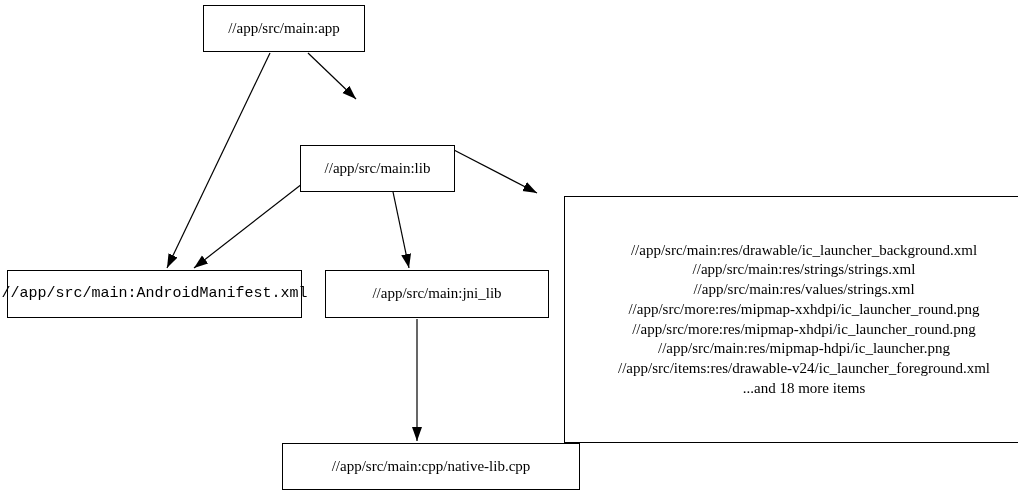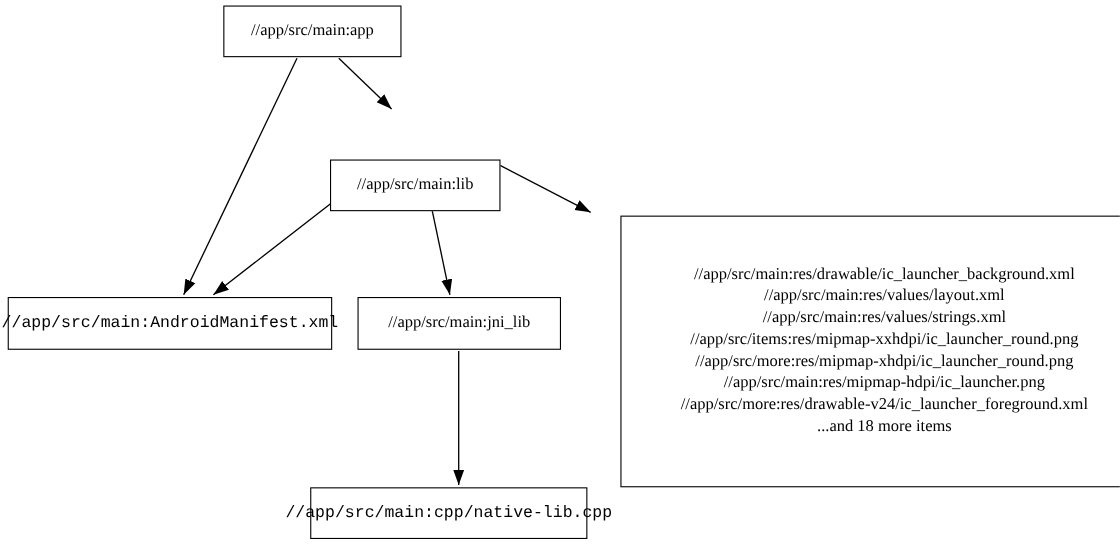--- a/index.html
+++ b/index.html
@@ -38,23 +38,23 @@
     align-items: center;
     justify-content: center;
     text-align: center;
     font-size: 15px;
     line-height: 19.7px;
     white-space: nowrap;
   }
   .node-app        { left: 203px; top: 5px;   width: 162px; height: 47px; }
   .node-lib        { left: 300px; top: 101px; width: 155px; height: 47px; margin-top: 44px; }
   .node-manifest   { left: 7px;   top: 270px; width: 295px; height: 48px; font-family: Liberation Mono, monospace; }
-  .node-jni-lib    { left: 325px; top: 270px; width: 185px; height: 48px; }
+  .node-jni-lib    { left: 325px; top: 270px; width: 224px; height: 48px; }
   .node-res-group  { left: 532px; top: 196px; width: 480px; height: 247px; flex-direction: column; margin-left: 32px; }
-  .node-native-lib { left: 282px; top: 443px; width: 252px; height: 47px; font-family: Liberation Mono, monospace; }
+  .node-native-lib { left: 282px; top: 443px; width: 298px; height: 47px; }
 </style>
 </head>
 <body>
 
 <div class="canvas">
 
   <svg class="edge-layer" width="1018" height="496" viewBox="0 0 1018 496" xmlns="http://www.w3.org/2000/svg">
     <defs>
       <marker id="arrow" markerUnits="userSpaceOnUse" markerWidth="15" markerHeight="11" refX="14" refY="5.5" orient="auto">
         <path d="M0,0.5 L14,5.5 L0,10.5 z" fill="#000000"></path>
@@ -79,26 +79,26 @@
   <div class="node node-manifest">
     <span>//app/src/main:AndroidManifest.xml</span>
   </div>
 
   <div class="node node-jni-lib">
     <span>//app/src/main:jni_lib</span>
   </div>
 
   <div class="node node-res-group">
     <div>//app/src/main:res/drawable/ic_launcher_background.xml</div>
-    <div>//app/src/main:res/values/layout.xml</div>
+    <div>//app/src/main:res/strings/strings.xml</div>
     <div>//app/src/main:res/values/strings.xml</div>
-    <div>//app/src/items:res/mipmap-xxhdpi/ic_launcher_round.png</div>
+    <div>//app/src/more:res/mipmap-xxhdpi/ic_launcher_round.png</div>
     <div>//app/src/more:res/mipmap-xhdpi/ic_launcher_round.png</div>
     <div>//app/src/main:res/mipmap-hdpi/ic_launcher.png</div>
-    <div>//app/src/more:res/drawable-v24/ic_launcher_foreground.xml</div>
+    <div>//app/src/items:res/drawable-v24/ic_launcher_foreground.xml</div>
     <div>...and 18 more items</div>
   </div>
 
   <div class="node node-native-lib">
     <span>//app/src/main:cpp/native-lib.cpp</span>
   </div>
 
 </div>
 
 </body></html>

